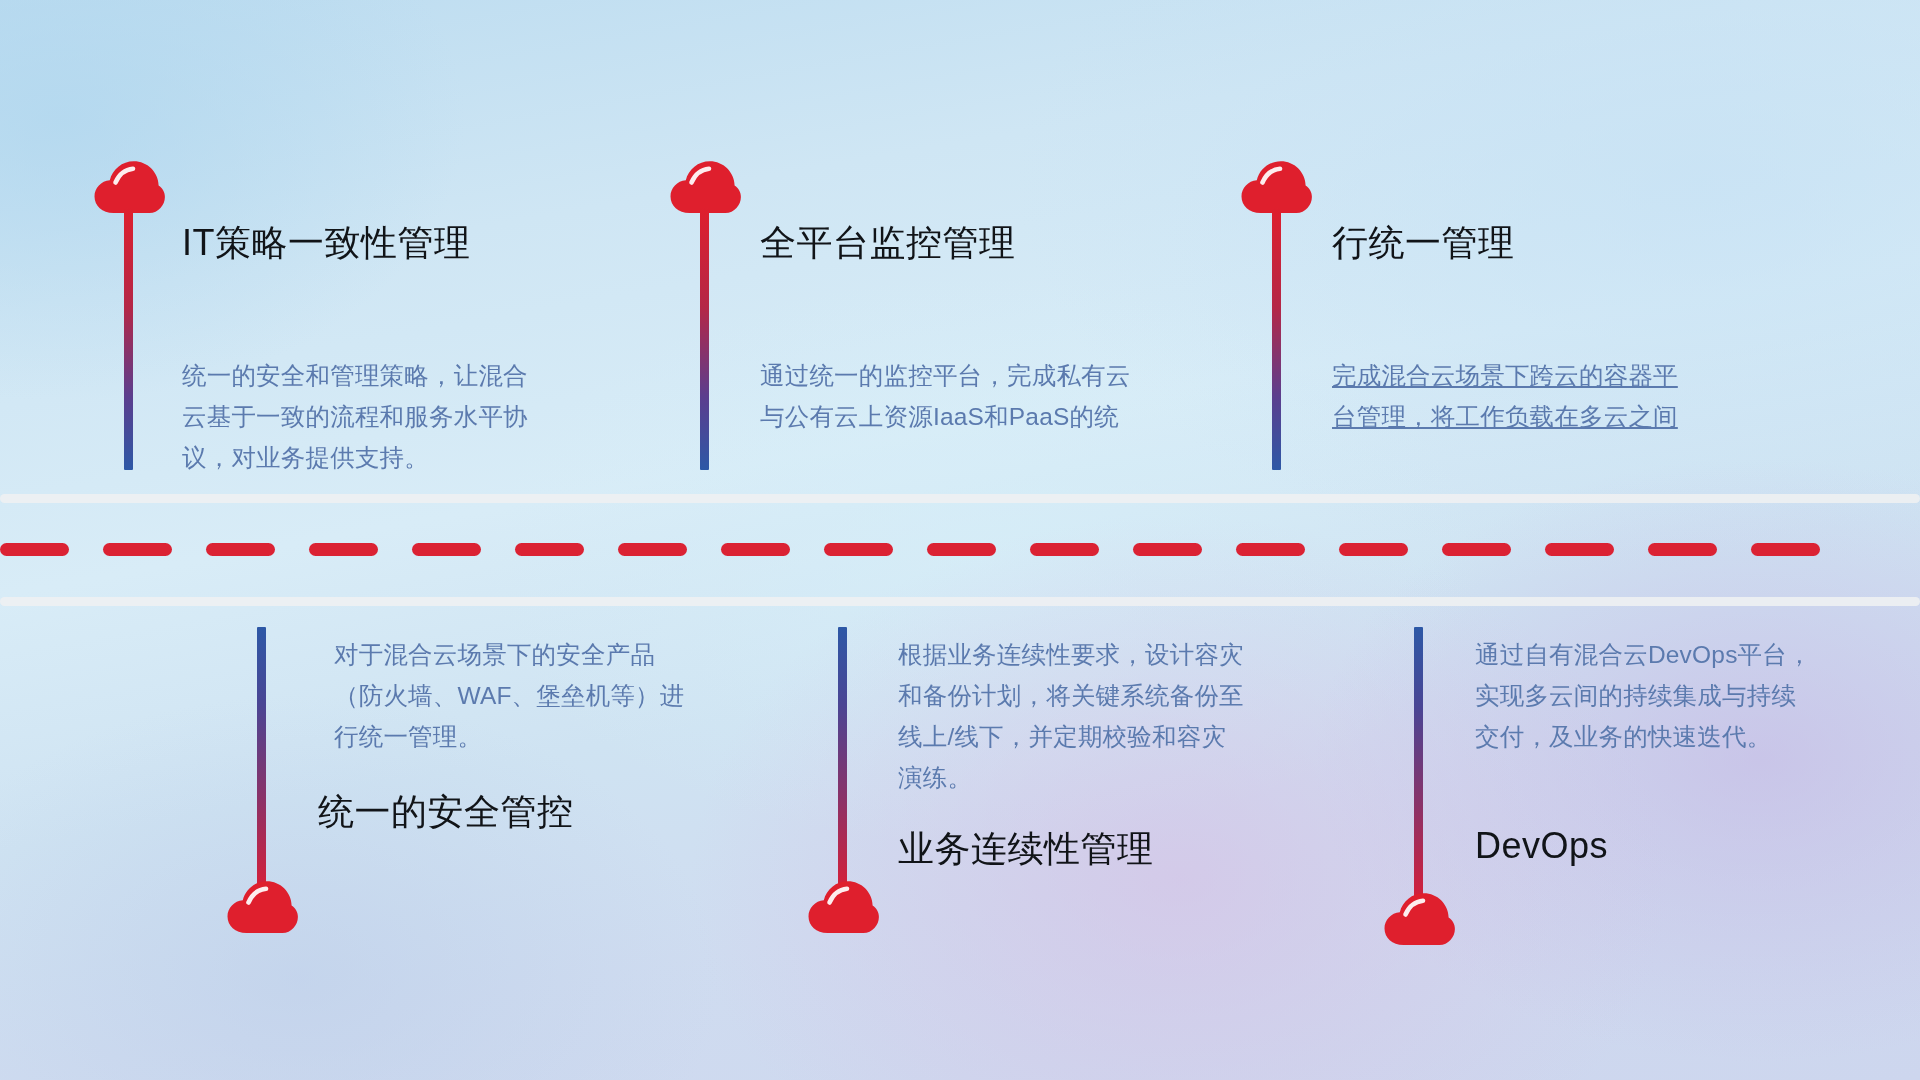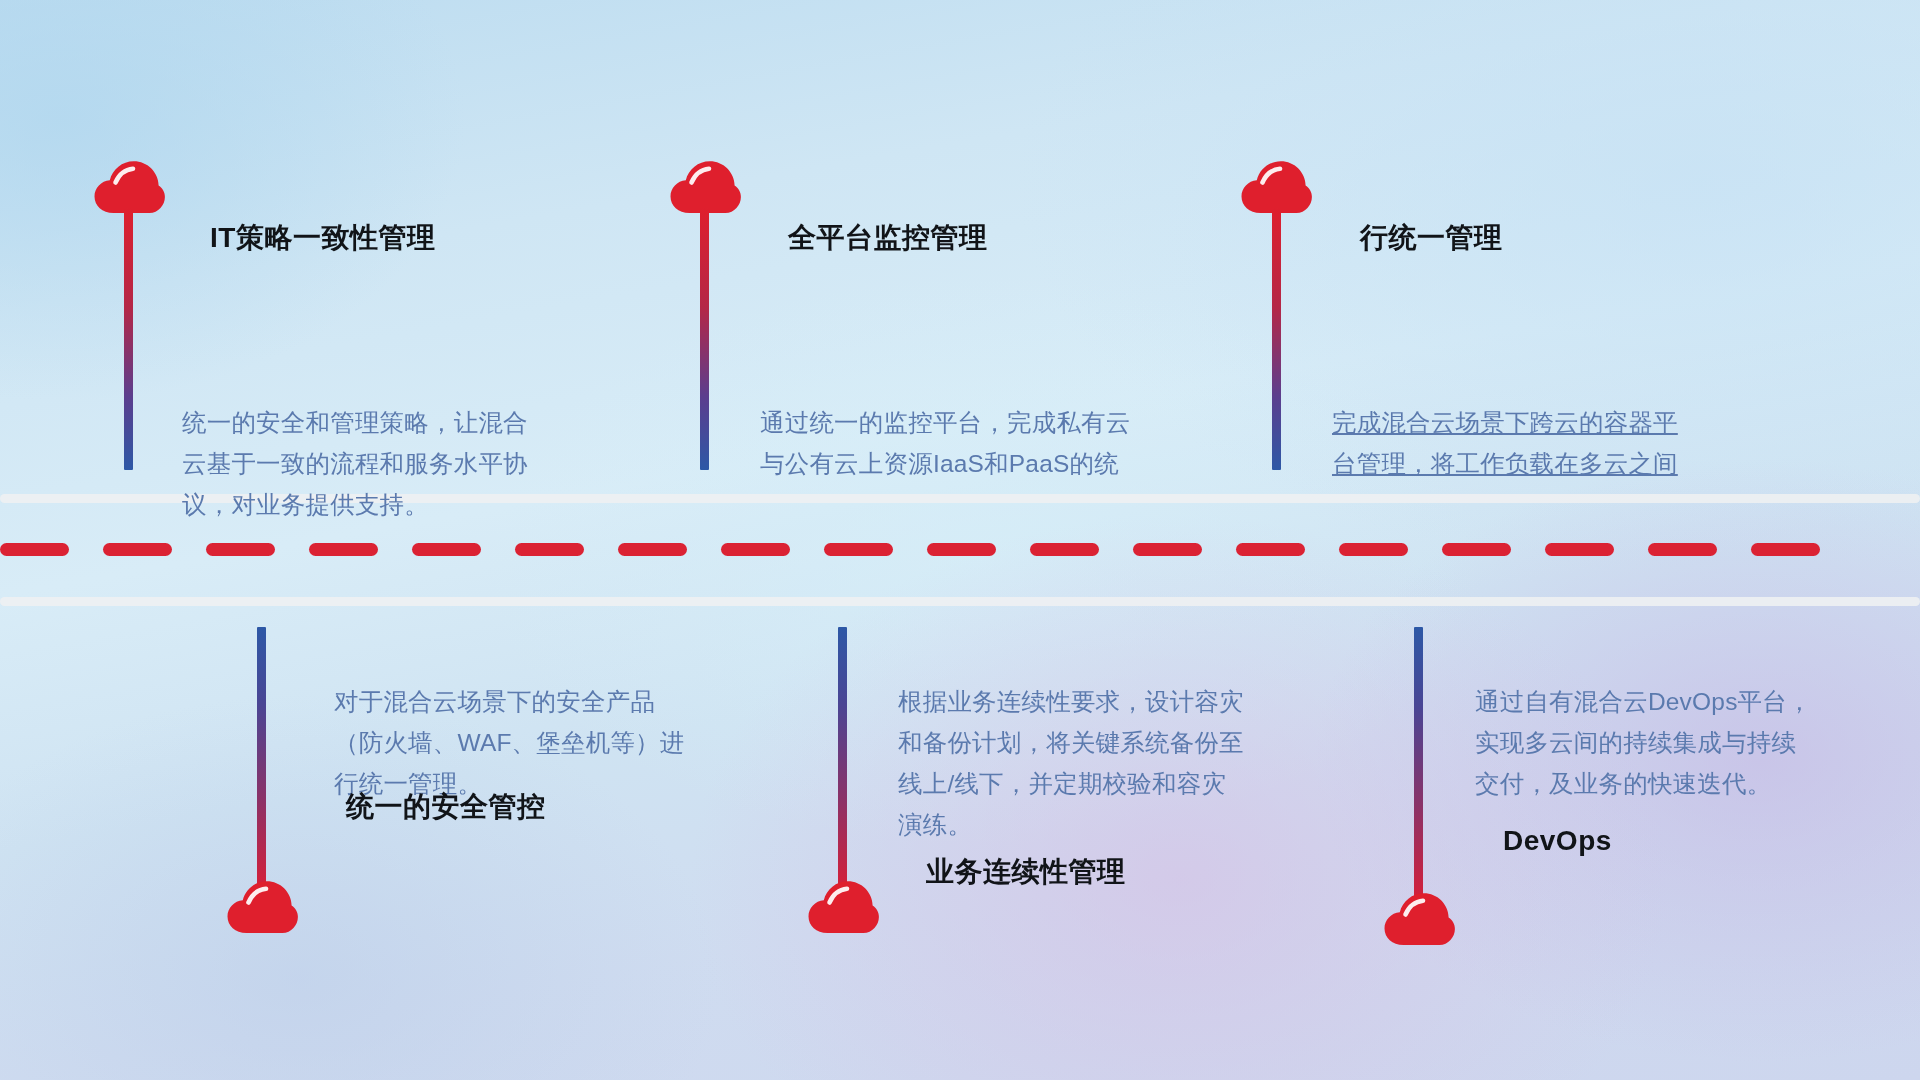--- a/index.html
+++ b/index.html
@@ -51,33 +51,31 @@
   }
   .stem.down { background:linear-gradient(180deg,#DF1F2D 0%,#B42747 38%,#5B3E8E 72%,#2D58A6 100%); }
   .stem.up   { background:linear-gradient(180deg,#2D58A6 0%,#4A4594 30%,#8A3268 66%,#D3203A 100%); }
 
   .cloud { position:absolute; width:72px; height:54px; }
 
   
   .heading {
     position:absolute;
     color:#111418;
-    font-weight:700;
-    font-size:28px;
+    font-weight:400;
+    font-size:36px;
     letter-spacing:0.5px;
     white-space:nowrap;
-    margin-left:28px;
   }
   .body-text {
     position:absolute;
     color:#5B7AAE;
     font-size:24.5px;
     line-height:41px;
     letter-spacing:0.2px;
-    margin-top:47px;
   }
   .body-text span { display:block; white-space:nowrap; }
 </style>
 </head>
 <body>
 
 <div id="stage">
 
   <div id="road">
     <div class="road-edge" style="top:494px;"></div>
@@ -173,21 +171,21 @@
         <path d="M20.5,53 C9.2,53 1.5,45.6 1.5,36.4 C1.5,27.8 8.2,20.9 16.8,20.2 C19.4,9.2 29.2,1.2 40.8,1.2 C54.3,1.2 65.3,12.0 65.6,25.4 C69.6,27.9 71.9,32.1 71.9,37.0 C71.9,45.1 65.3,53 56.4,53 Z" fill="#DF1F2D"></path>
         <path d="M22.5,22.5 C26.0,14.5 32.5,9.5 40.0,8.8" stroke="#ffffff" stroke-width="4.6" stroke-linecap="round" fill="none" opacity="0.92"></path>
       </svg>
     </div>
     <div class="body-text" style="left:898px; top:634px;">
         <span>根据业务连续性要求，设计容灾</span>
         <span>和备份计划，将关键系统备份至</span>
         <span>线上/线下，并定期校验和容灾</span>
         <span>演练。</span>
       </div>
-    <div class="heading" style="left:898px; top:853px;">业务连续性管理</div>
+    <div class="heading" style="left:898px; top:825px;">业务连续性管理</div>
   </div>
 
   <div class="pin">
     <div class="stem up" style="left:1414px; top:627px; height:270px;"></div>
     <div class="cloud" style="left:1383px; top:892px;">
       <svg viewBox="0 0 72 54" width="72" height="54">
         <path d="M20.5,53 C9.2,53 1.5,45.6 1.5,36.4 C1.5,27.8 8.2,20.9 16.8,20.2 C19.4,9.2 29.2,1.2 40.8,1.2 C54.3,1.2 65.3,12.0 65.6,25.4 C69.6,27.9 71.9,32.1 71.9,37.0 C71.9,45.1 65.3,53 56.4,53 Z" fill="#DF1F2D"></path>
         <path d="M22.5,22.5 C26.0,14.5 32.5,9.5 40.0,8.8" stroke="#ffffff" stroke-width="4.6" stroke-linecap="round" fill="none" opacity="0.92"></path>
       </svg>
     </div>

